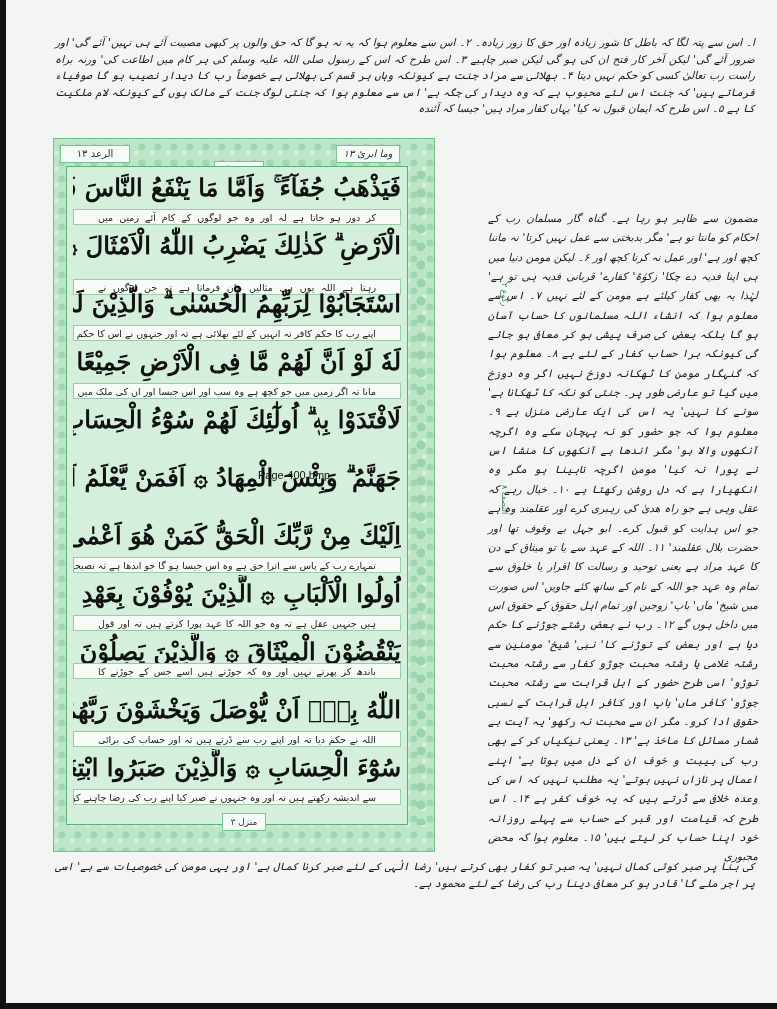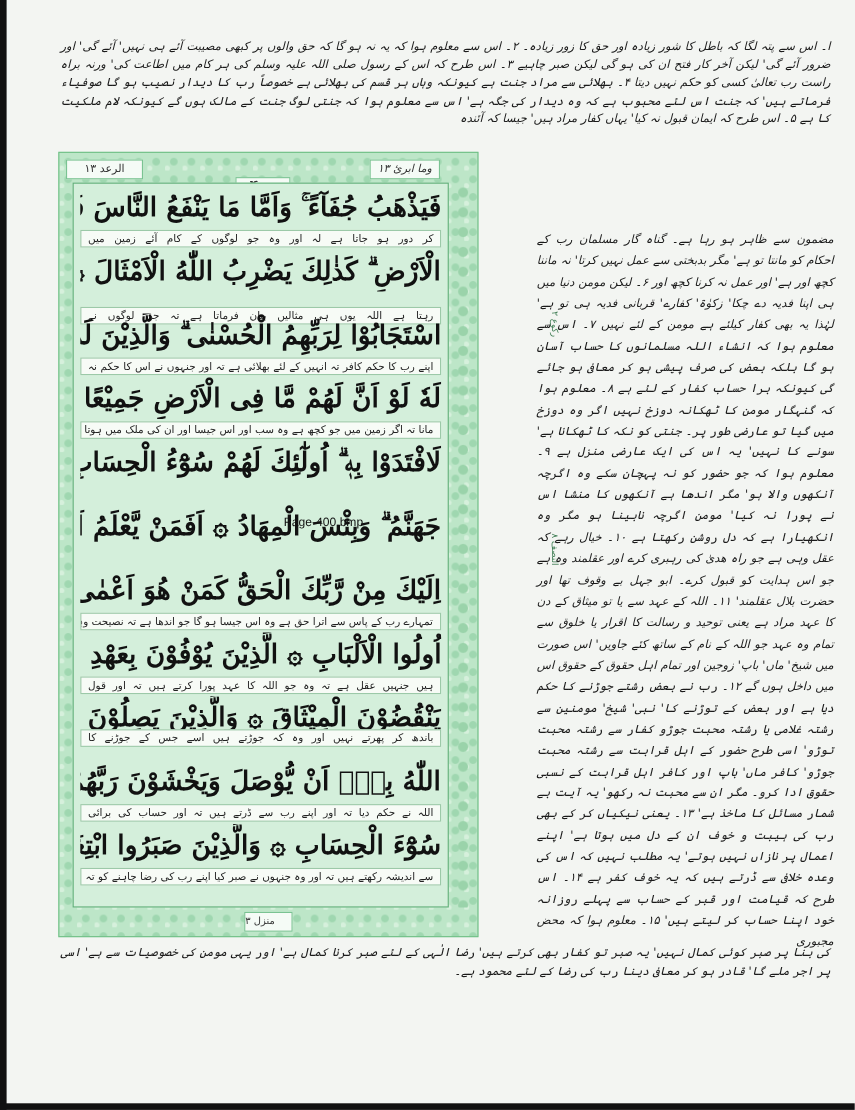--- a/index.html
+++ b/index.html
@@ -54,27 +54,27 @@
   .ayah-line {
     position:absolute; left:6px; right:6px; height:38px;
     direction:rtl; text-align:justify; text-align-last:justify;
     font-family:"DejaVu Serif", serif; font-size:24px; line-height:38px;
     font-weight:bold; color:#111; white-space:nowrap; overflow:hidden;
   }
   .trans-line {
     position:absolute; left:6px; right:6px; height:16px;
     background:#f7fbf6; border:1px solid #9cc9a8;
     direction:rtl; text-align:justify; text-align-last:justify;
-    font-size:9.5px; line-height:15px; padding:0 6px; box-sizing:border-box;
+    font-size:9.5px; line-height:15px; padding:0 24px; box-sizing:border-box;
     color:#222; white-space:nowrap; overflow:hidden;
   }
   .manzil-box {
-    position:absolute; left:168px; bottom:4px; width:42px; height:16px;
+    position:absolute; left:168px; bottom:20px; width:42px; height:16px;
     background:#f5fbf6; border:1px solid #7ac392;
-    font-size:9px; line-height:16px; text-align:left; direction:rtl; color:#333;
+    font-size:9px; line-height:16px; text-align:center; direction:rtl; color:#333;
   }
   .file-label {
     position:absolute; left:258px; top:469px; font-family:"Liberation Sans", sans-serif;
     font-size:11px; color:#111; background:transparent;
   }
   .margin-note {
     position:absolute; width:16px; font-size:8px; line-height:9px; color:#3a7a50;
     writing-mode:vertical-rl; direction:rtl; text-align:center;
   }
   .note-1 { left:493px; top:270px; height:50px; }

